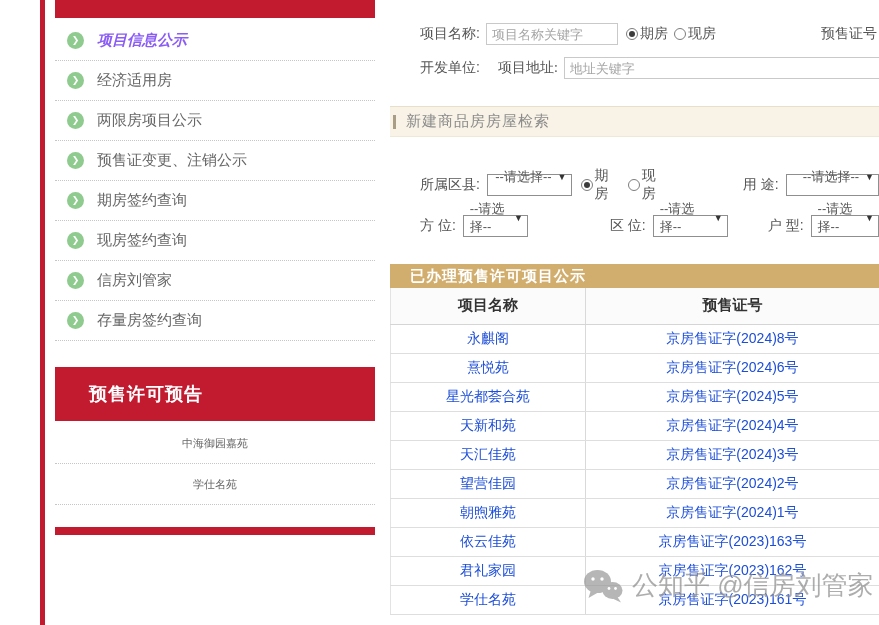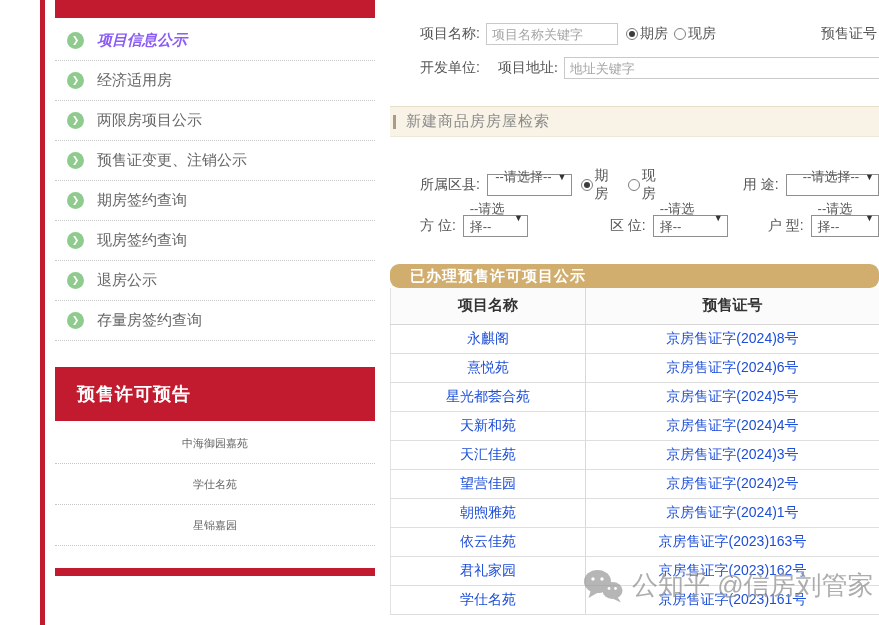--- a/index.html
+++ b/index.html
@@ -22,21 +22,21 @@
   }
   .mi-icon {
     width: 17px; height: 17px; border-radius: 50%; background: #8fca8f;
     color: #fff; font-size: 9px; line-height: 17px; text-align: center; flex: 0 0 17px;
   }
   .mi-label { font-size: 15px; color: #666; }
   .mi-label.active { color: #8b5cf6; font-weight: bold; font-style: italic; }
 
   .presale-header {
     margin-top: 26px; height: 54px; background: #c21b30; color: #fff;
-    display: flex; align-items: center; padding-left: 22px;
+    display: flex; align-items: center; padding-left: 34px;
     font-size: 18px; font-weight: bold; letter-spacing: 1px;
   }
   .proj-list { padding-top: 2px; }
   .proj-item {
     height: 41px; line-height: 41px; text-align: center; font-size: 11px; color: #666;
     border-bottom: 1px dotted #c6c6c6; cursor: pointer;
   }
   .sidebar-bottom-bar { margin-top: 22px; height: 8px; background: #c21b30; }
 
   
@@ -82,21 +82,21 @@
     margin-left: 7px; height: 22px; border: 1px solid #8f8f8f; background: #fff;
     display: flex; align-items: center; justify-content: flex-end;
     font-size: 13px; color: #555; padding: 0 4px 16px 6px; cursor: pointer;
   }
   .sel-arrow { font-size: 9px; color: #333; margin-left: 6px; }
   .w86 { width: 86px; } .w95 { width: 95px; } .w80 { width: 80px; } .w88 { width: 88px; } .w76 { width: 76px; }
 
   
   .table-bar {
     margin-top: 27px; height: 24px; line-height: 24px; background: #d2ae6e;
-    color: #fff; font-size: 15px; font-weight: bold; padding-left: 20px; letter-spacing: 1px; border-radius: 9px;
+    color: #fff; font-size: 15px; font-weight: bold; padding-left: 20px; letter-spacing: 1px;
   }
   table.presale { width: 100%; border-collapse: collapse; background: #fff; }
   table.presale th {
     height: 36px; background: #fbfbfb; font-size: 15px; color: #333; font-weight: bold;
     border-bottom: 1px solid #d5d5d5; text-align: center;
   }
   table.presale th:first-child, table.presale td:first-child {
     width: 195px; border-right: 1px solid #d9d9d9;
   }
   table.presale td {
@@ -150,39 +150,38 @@
         <span class="mi-label">期房签约查询</span>
       </div>
 
       <div class="menu-item">
         <span class="mi-icon">❯</span>
         <span class="mi-label">现房签约查询</span>
       </div>
 
       <div class="menu-item">
         <span class="mi-icon">❯</span>
-        <span class="mi-label">退房公示</span>
+        <span class="mi-label">信房刘管家</span>
       </div>
 
       <div class="menu-item">
         <span class="mi-icon">❯</span>
         <span class="mi-label">存量房签约查询</span>
       </div>
     </div>
 
   <div class="presale-header">预售许可预告</div>
 
   <div class="proj-list">
 
       <div class="proj-item">中海御园嘉苑</div>
 
 
       <div class="proj-item">学仕名苑</div>
 
-      <div class="proj-item">星锦嘉园</div>
     </div>
 
   <div class="sidebar-bottom-bar"></div>
 </div>
 
 <div class="content">
 
   <div class="form-row row1">
     <span class="f-label ml30">项目名称:</span>
     <input class="text-input" type="text" placeholder="项目名称关键字" style="">

